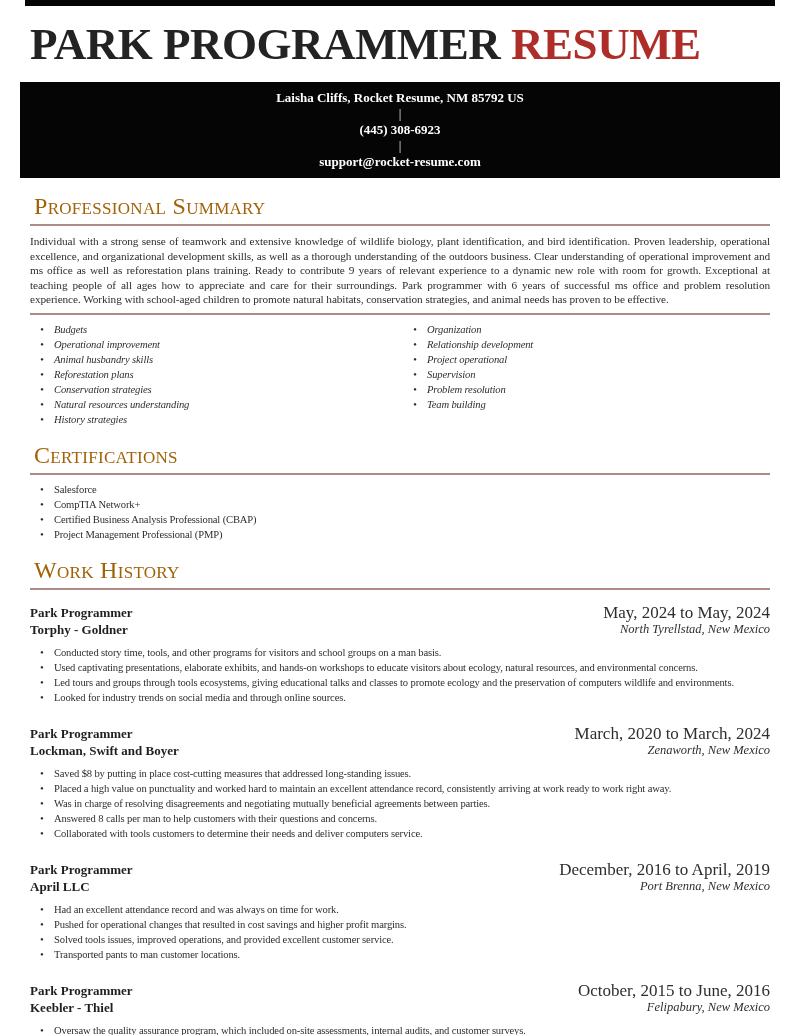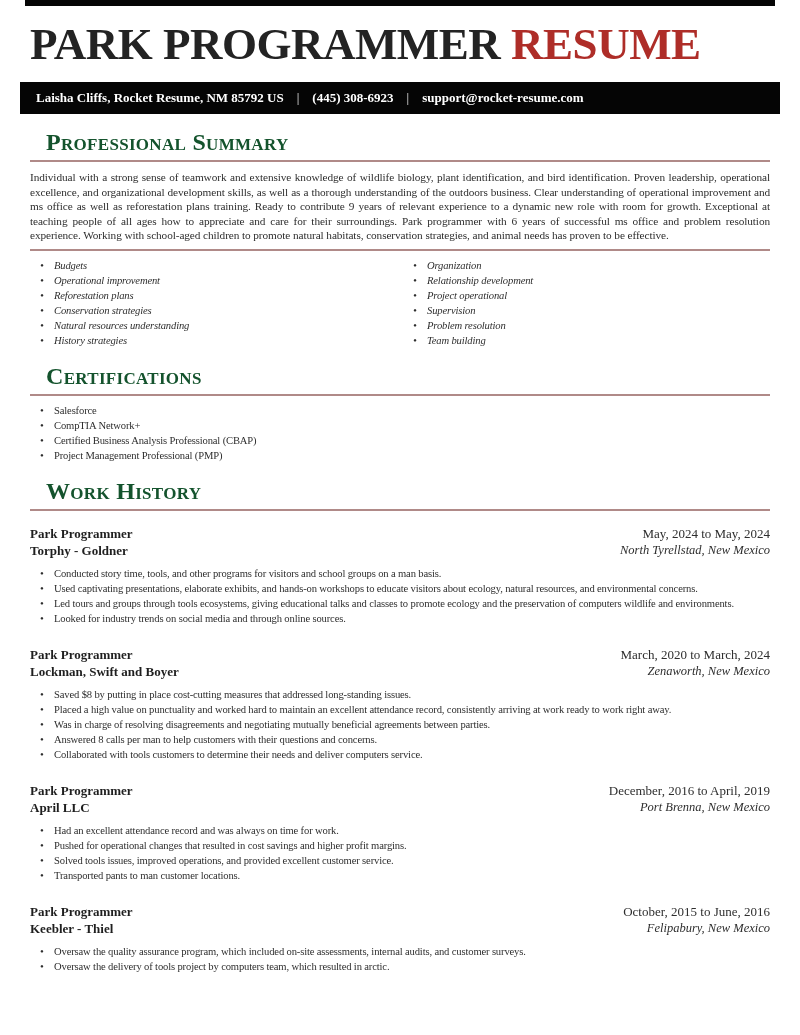--- a/index.html
+++ b/index.html
@@ -16,48 +16,48 @@
   .top-bar{height:6px;background:var(--bar);margin:0 25px;}
   .name-title{
     margin:14px 30px 0 30px;
     font-size:45px;line-height:48px;font-weight:bold;color:#232323;
     letter-spacing:-0.5px;white-space:nowrap;
   }
   .name-title .accent{color:var(--accent);}
   .contact-bar{
     margin:14px 20px 0 20px;background:var(--bar);color:#fff;
     padding:8px 16px;font-size:13px;line-height:16px;font-weight:bold;
-    display:flex;align-items:center;white-space:nowrap;
+    display:flex;align-items:center;white-space:nowrap;flex-direction:column;
   }
   .contact-bar .sep{margin:0 13px;font-weight:normal;color:#e8e8e8;}
   .section{margin:0 30px;}
   .section-heading{
-    margin:16px 0 0 16px;font-size:24px;line-height:24px;font-weight:bold;
-    font-variant:small-caps;color:#14532d;letter-spacing:0.3px;
+    margin:16px 0 0 4px;font-size:24px;line-height:24px;font-weight:normal;
+    font-variant:small-caps;color:#a16207;letter-spacing:0.3px;
   }
   .section-rule{height:2px;background:var(--rule);margin:6px 0 0 0;border:none;}
   .summary-text{
     margin:8px 0 0 0;font-size:11.3px;line-height:14.5px;letter-spacing:-0.1px;
     text-align:justify;color:#2e2e2e;
   }
   ul.plain{list-style:none;margin:7px 0 0 0;padding:0;}
   .li{
     position:relative;padding-left:24px;font-size:10.6px;letter-spacing:-0.15px;
     line-height:15px;color:#2e2e2e;white-space:nowrap;overflow:hidden;
   }
   .li::before{content:"\2022";position:absolute;left:10px;top:0;font-size:11px;color:#2e2e2e;}
   .skills-grid{display:grid;grid-template-columns:373px 1fr;margin-top:7px;}
   .skills-grid ul.plain{margin-top:0;font-style:italic;}
   .job{margin-top:20px;}
   .job.first{margin-top:14px;}
   .job-head{display:flex;justify-content:space-between;align-items:flex-start;}
   .job-head-left{text-align:left;}
   .job-head-right{text-align:right;}
   .job-title,.job-company{font-size:13px;line-height:17px;font-weight:bold;color:#1f1f1f;}
-  .job-dates{font-size:13px;line-height:17px;color:#2e2e2e;}
+  .job-dates{font-size:17px;line-height:17px;color:#2e2e2e;}
   .job-location{font-size:12.5px;line-height:17px;font-style:italic;color:#2e2e2e;text-align:right;}
   .bullets{margin-top:7px;}
 </style>
 </head>
 <body>
 
 <header>
   <div class="top-bar"></div>
   <h1 class="name-title"><span>PARK PROGRAMMER</span> <span class="accent">RESUME</span></h1>
   <div class="contact-bar">
@@ -74,20 +74,21 @@
   <div class="section-rule"></div>
   <p class="summary-text">Individual with a strong sense of teamwork and extensive knowledge of wildlife biology, plant identification, and bird identification. Proven leadership, operational excellence, and organizational development skills, as well as a thorough understanding of the outdoors business. Clear understanding of operational improvement and ms office as well as reforestation plans training. Ready to contribute 9 years of relevant experience to a dynamic new role with room for growth. Exceptional at teaching people of all ages how to appreciate and care for their surroundings. Park programmer with 6 years of successful ms office and problem resolution experience. Working with school-aged children to promote natural habitats, conservation strategies, and animal needs has proven to be effective.</p>
 </section>
 
 <section class="section">
   <div class="section-rule"></div>
   <div class="skills-grid">
     <ul class="plain">
         <li class="li">Budgets</li>
         <li class="li">Operational improvement</li>
+        <li class="li">Animal husbandry skills</li>
         <li class="li">Reforestation plans</li>
         <li class="li">Conservation strategies</li>
         <li class="li">Natural resources understanding</li>
         <li class="li">History strategies</li>
       </ul>
     <ul class="plain">
         <li class="li">Organization</li>
         <li class="li">Relationship development</li>
         <li class="li">Project operational</li>
         <li class="li">Supervision</li>

